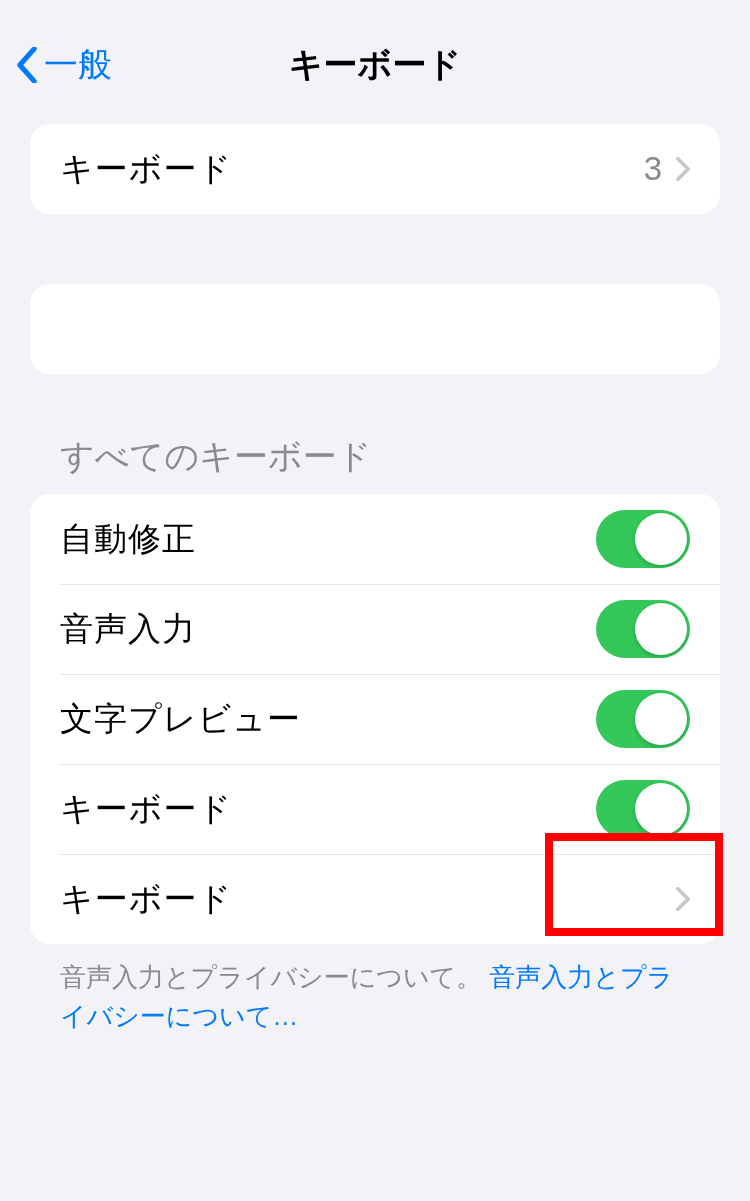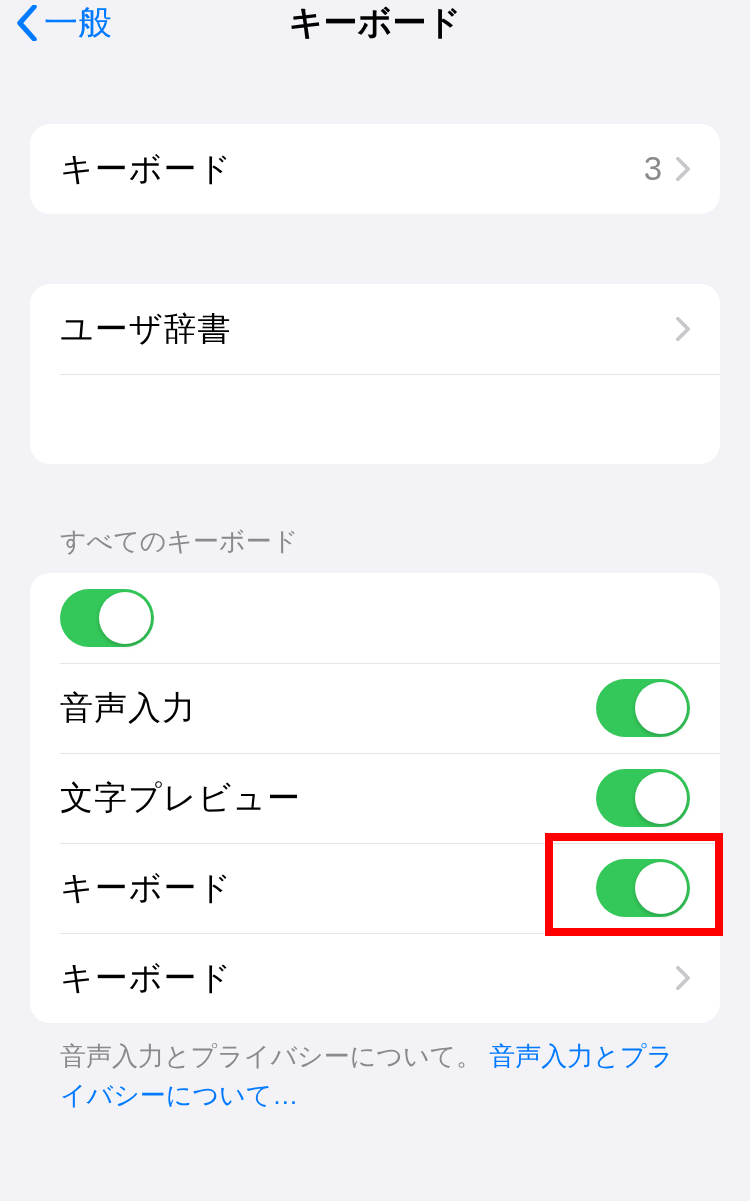--- a/index.html
+++ b/index.html
@@ -11,21 +11,21 @@
     body {
       width: 750px;
       height: 1201px;
       background: #f2f2f7;
       font-family: -apple-system, "Hiragino Sans", "Helvetica Neue", sans-serif;
       overflow: hidden;
     }
     .header {
       height: 88px;
       display: flex;
-      align-items: flex-start;
+      align-items: flex-end;
       justify-content: center;
       position: relative;
     }
     .back-button {
       position: absolute;
       left: 16px;
       display: flex;
       align-items: center;
       color: #007aff;
       font-size: 34px;
@@ -41,21 +41,21 @@
       font-weight: 600;
       color: #000;
     }
     .content {
       padding: 0 30px;
     }
     .section {
       margin-top: 36px;
     }
     .section-header {
-      font-size: 26px;
+      font-size: 34px;
       color: #8a8a8e;
       padding: 0 30px 14px 30px;
       margin-top: 60px;
     }
     .cell-group {
       background: #fff;
       border-radius: 20px;
       overflow: hidden;
     }
     .cell {
@@ -153,36 +153,29 @@
             <polyline points="1,1 7,7 1,13" fill="none" stroke="#c7c7cc" stroke-width="2.2" stroke-linecap="round" stroke-linejoin="round"></polyline>
           </svg>
         </div>
       </div>
     </div>
   </div>
 
   <div class="section" style="margin-top: 70px;">
     <div class="cell-group">
       <div class="cell">
-        <span class="cell-label">ユーザ辞書</span>
-        <div class="cell-right">
-          <svg class="chevron-right" viewBox="0 0 8 14">
-            <polyline points="1,1 7,7 1,13" fill="none" stroke="#c7c7cc" stroke-width="2.2" stroke-linecap="round" stroke-linejoin="round"></polyline>
-          </svg>
-        </div>
-      </div>
-      <div class="cell">
       </div>
     </div>
   </div>
 
   <div class="section-header">すべてのキーボード</div>
 
   <div class="cell-group">
     <div class="cell">
+      <span class="cell-label">自動修正</span>
       <div class="toggle">
         <div class="toggle-knob"></div>
       </div>
     </div>
     <div class="cell">
       <span class="cell-label">音声入力</span>
       <div class="toggle">
         <div class="toggle-knob"></div>
       </div>
     </div>

